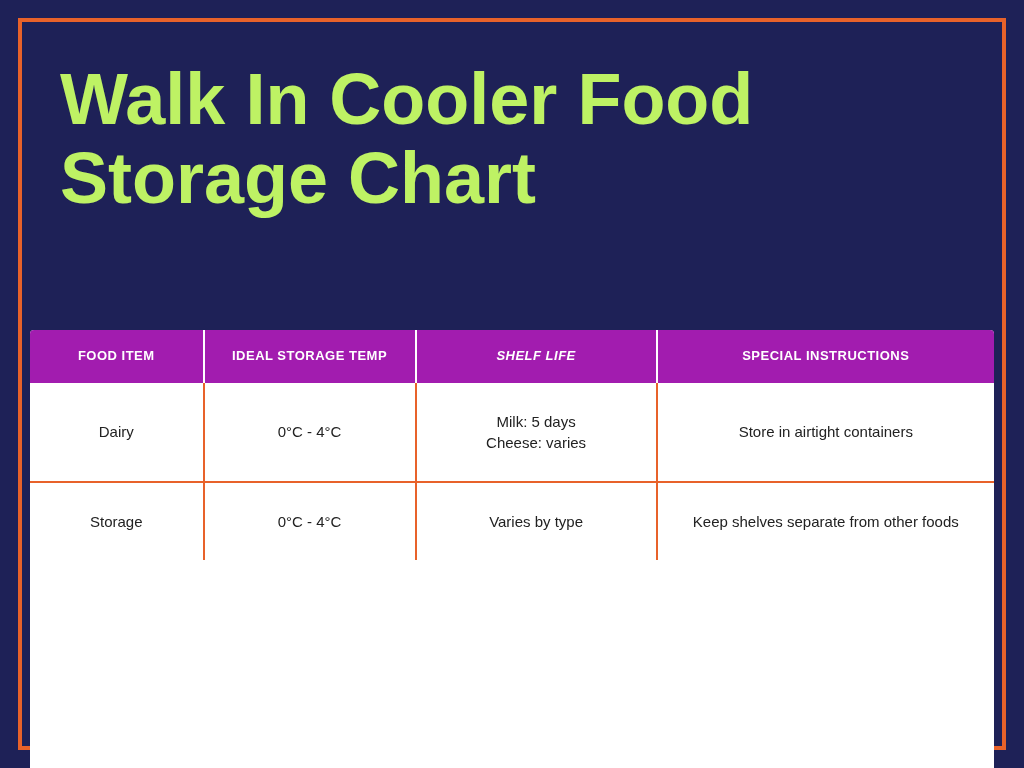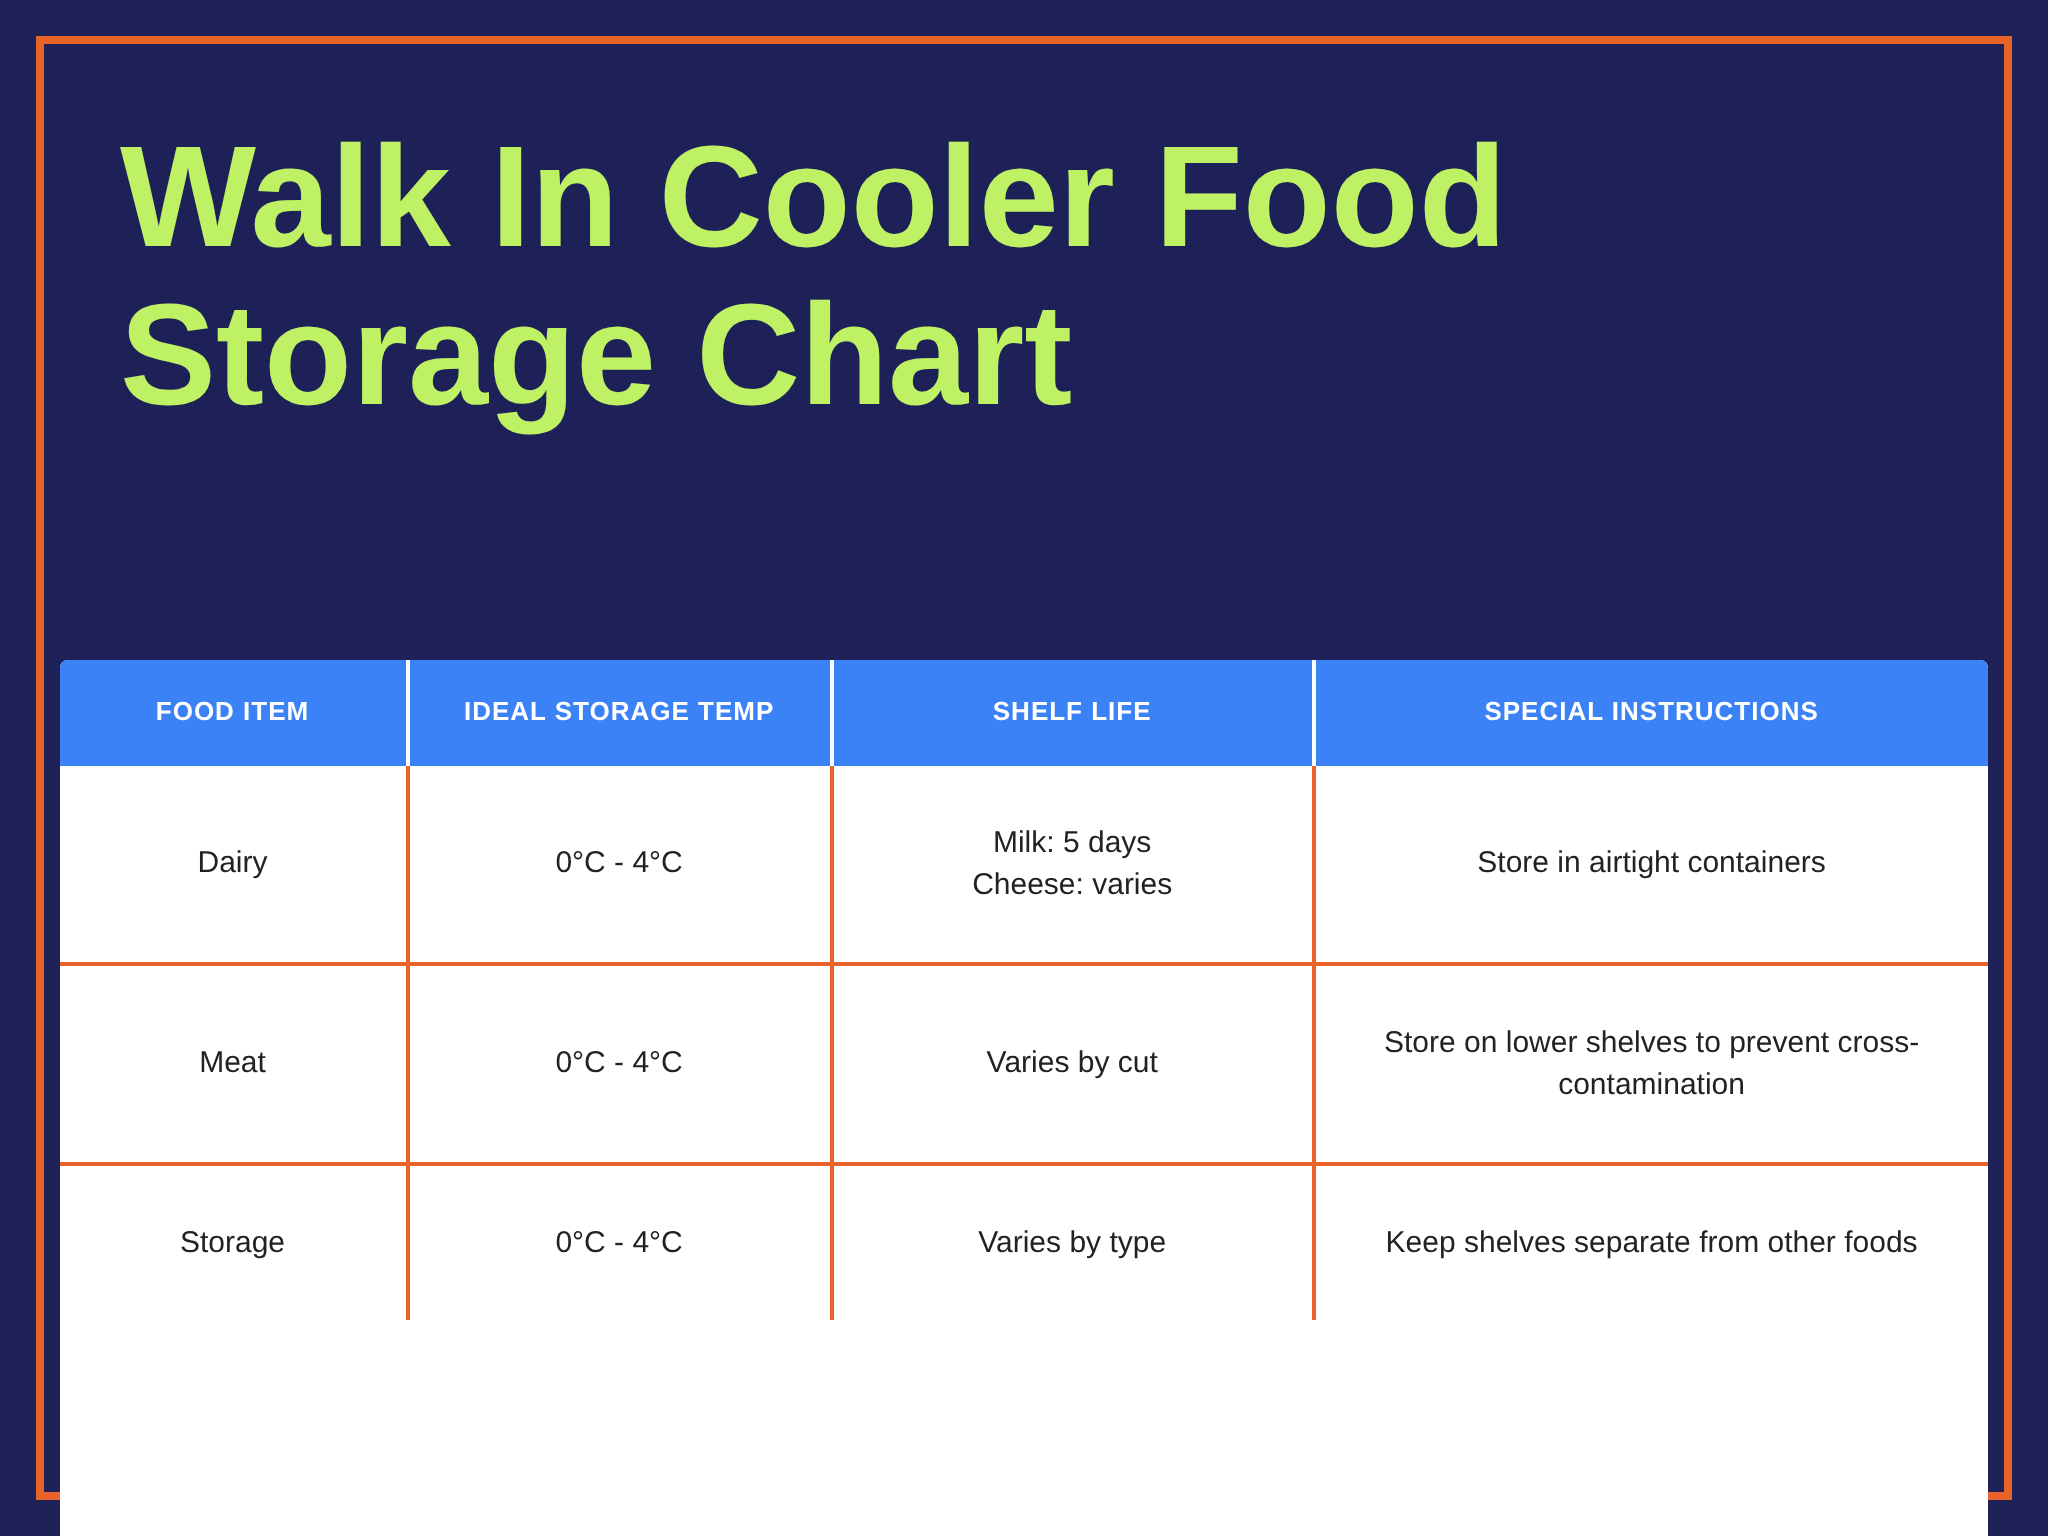--- a/index.html
+++ b/index.html
@@ -59,21 +59,21 @@
       z-index: 2;
     }
 
     table {
       width: 100%;
       border-collapse: collapse;
       font-size: 15px;
     }
 
     thead tr {
-      background-color: #3b82f6;
+      background-color: #a21caf;
       color: #ffffff;
       margin-top: 32px;
     }
 
     thead th {
       padding: 18px 12px;
       text-align: center;
       font-size: 13px;
       font-weight: 700;
       letter-spacing: 0.5px;
@@ -103,21 +103,21 @@
     tbody td:last-child {
       border-right: none;
     }
 
     tbody tr:last-child {
       border-bottom: none;
     }
 
     .col-food { width: 18%; }
     .col-temp { width: 22%; }
-    .col-shelf { width: 25%; }
+    .col-shelf { width: 25%; font-style: italic; }
     .col-special { width: 35%; }
   </style>
 </head>
 <body>
 
 <div class="background">
   <div class="orange-border"></div>
 
   <div class="title-section">
     <h1 class="main-title">Walk In Cooler Food Storage Chart</h1>
@@ -134,26 +134,20 @@
         </tr>
       </thead>
       <tbody id="table-body">
       <tr>
             <td>Dairy</td>
             <td>0°C - 4°C</td>
             <td>Milk: 5 days<br>Cheese: varies</td>
             <td>Store in airtight containers</td>
           </tr>
           <tr>
-            <td>Meat</td>
-            <td>0°C - 4°C</td>
-            <td>Varies by cut</td>
-            <td>Store on lower shelves to prevent cross-contamination</td>
-          </tr>
-          <tr>
             <td>Storage</td>
             <td>0°C - 4°C</td>
             <td>Varies by type</td>
             <td>Keep shelves separate from other foods</td>
           </tr>
         </tbody>
     </table>
   </div>
 </div>
 

